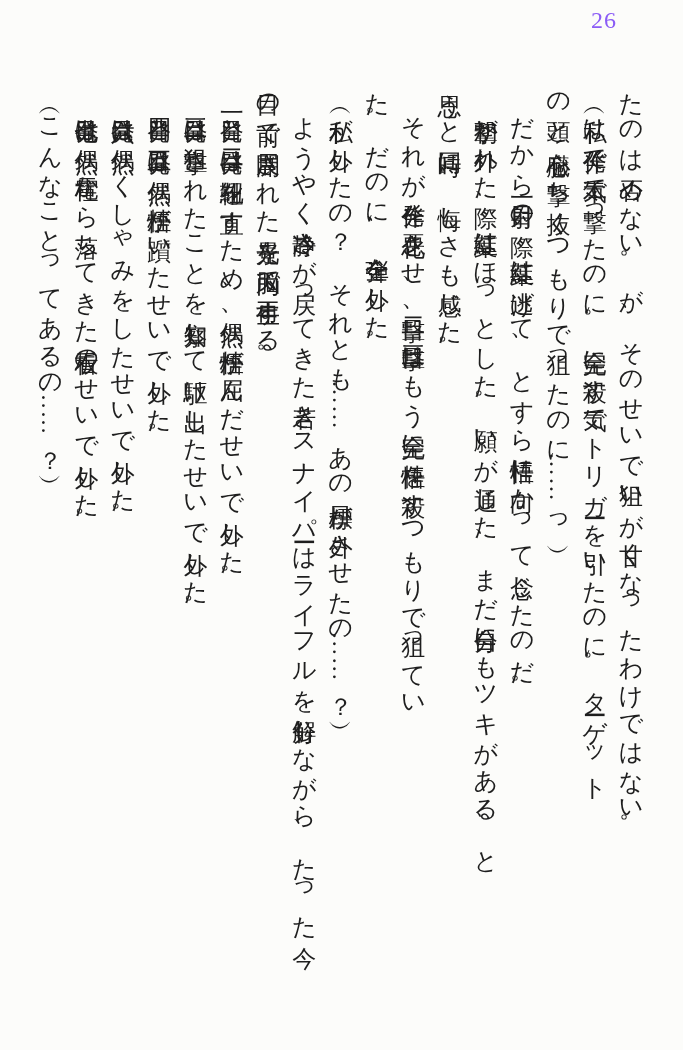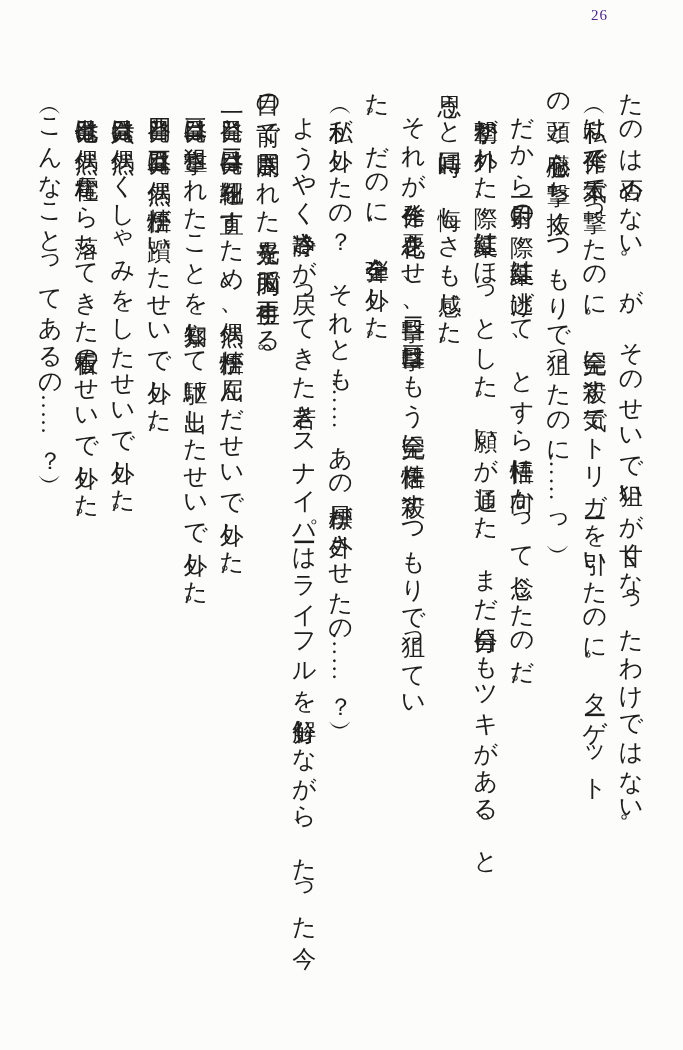--- a/index.html
+++ b/index.html
@@ -17,22 +17,22 @@
     position: relative;
     width: 683px;
     height: 1050px;
     background: #fcfcfa;
     overflow: hidden;
   }
   .page-number {
     position: absolute;
     left: 591px;
     top: 7px;
-    font-size: 15px;
-    color: #4c1d95;
+    font-size: 24px;
+    color: #8b5cf6;
     letter-spacing: 1px;
   }
   .text-block {
     position: absolute;
     top: 76px;
     right: 34px;
     height: 960px;
     writing-mode: vertical-rl;
     text-orientation: mixed;
     font-size: 24px;

